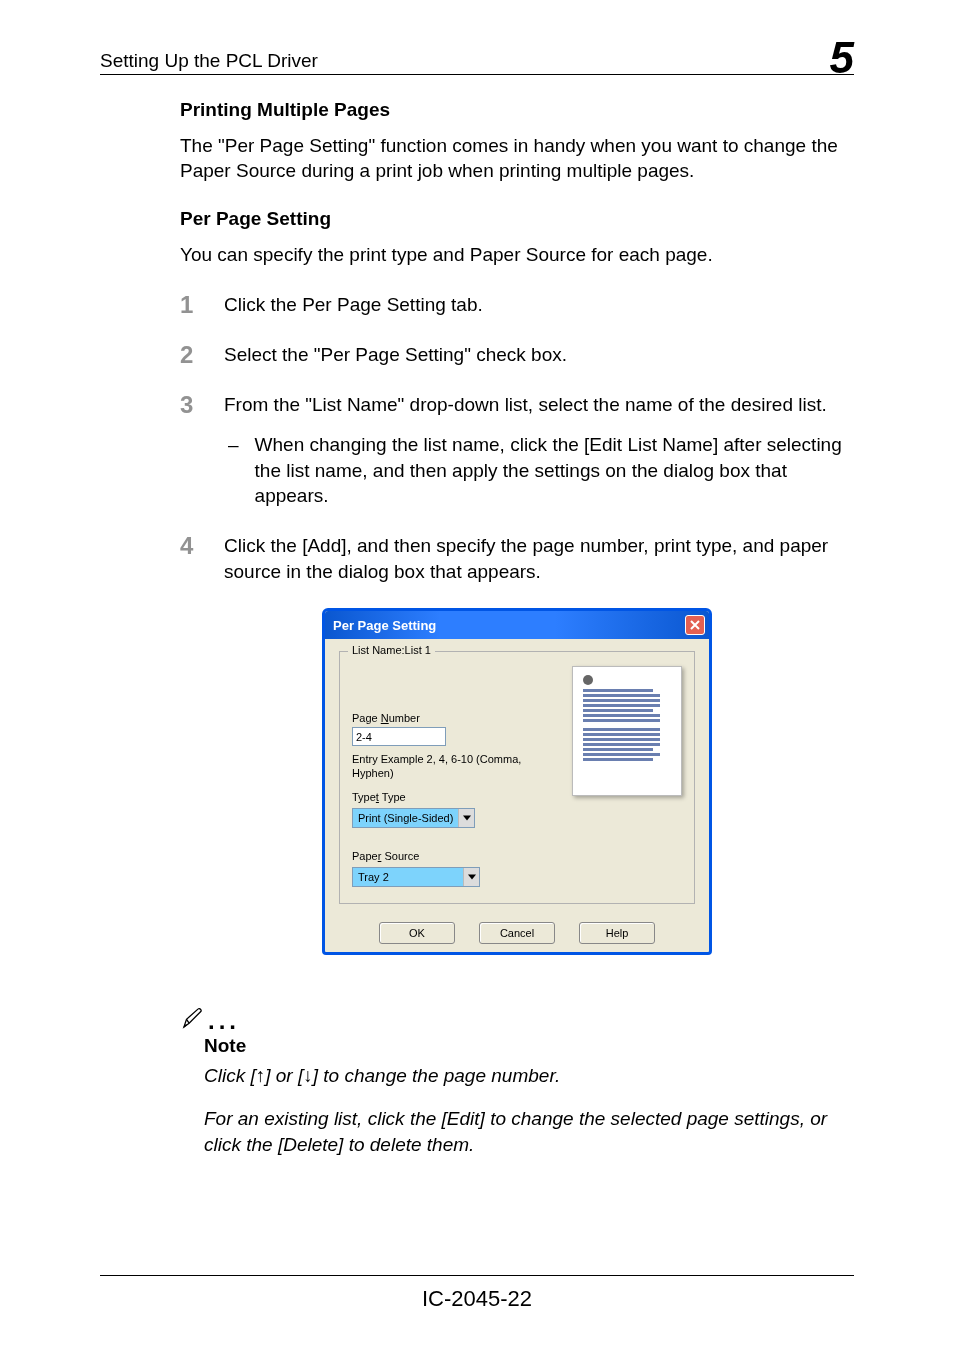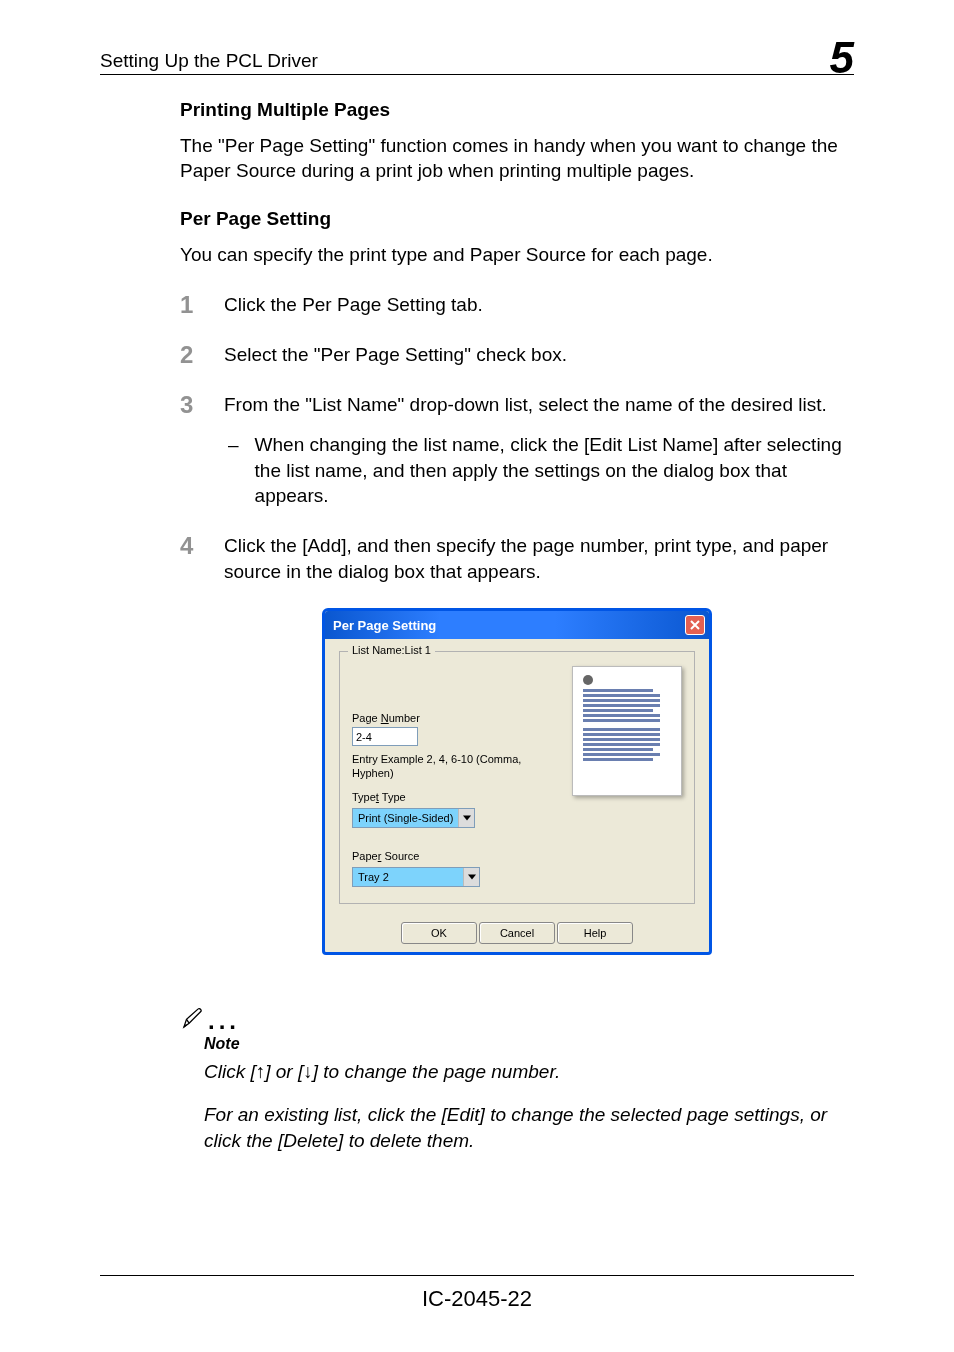--- a/index.html
+++ b/index.html
@@ -203,21 +203,21 @@
     }
     .preview-line.s1 { width: 80%; }
     .preview-line.s2 { width: 88%; }
     .preview-line.sp { background: transparent; height:2px;}
     .preview-icon {
       width: 10px; height: 10px; border-radius: 50%;
       background: #666; margin-bottom: 2px;
     }
     .dialog-buttons {
       display: flex;
-      gap: 2px;
+      gap: 24px;
       justify-content: center;
       margin-top: 18px;
     }
     .dlg-btn {
       width: 76px;
       height: 22px;
       background: #ece9d8;
       border: 1px solid #888;
       border-radius: 3px;
       font-size: 11px;
@@ -239,25 +239,24 @@
       padding-left: 80px;
     }
     .note-icon {
       width: 26px; height: 26px;
     }
     .note-dots {
       font-size: 24px; font-weight: bold; letter-spacing: 4px;
       line-height: 0.5; transform: translateY(-4px);
     }
     .note-title {
-      font-size: 16px;
+      font-size: 19px;
       font-weight: bold;
       margin-bottom: 6px;
       padding-left: 104px;
-      font-style: italic;
     }
     .note-text {
       font-size: 19px;
       font-style: italic;
       line-height: 1.35;
       margin-bottom: 18px;
       padding-left: 104px;
     }
     .footer {
       display: flex;
@@ -321,21 +320,21 @@
       </div>
       <div class="dialog-body">
         <div class="fieldset">
           <div class="legend">List Name:List 1</div>
 
           <div class="dialog-cols">
             <div class="dialog-col-left">
               <div class="fld-label">
                 <span>Page </span><span class="ul">N</span><span>umber</span>
               </div>
-              <input class="fld-input" style="width: 66px;" value="2-4">
+              <input class="fld-input" style="width: 94px;" value="2-4">
               <div class="fld-hint">Entry Example 2, 4, 6-10 (Comma, Hyphen)</div>
 
               <div class="fld-label" style="margin-top:10px">
                 <span>Type</span><span class="ul">t</span><span> Type</span>
               </div>
               <div class="fld-select">
                 <span class="sel-text">Print (Single-Sided)</span>
                 <span class="sel-arrow">
                     <svg viewBox="0 0 10 6">
                       <path d="M0 0 L10 0 L5 6 Z" fill="#000"></path>

